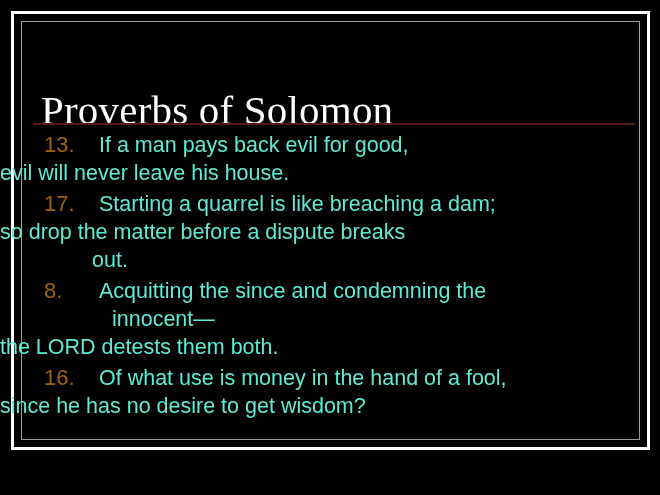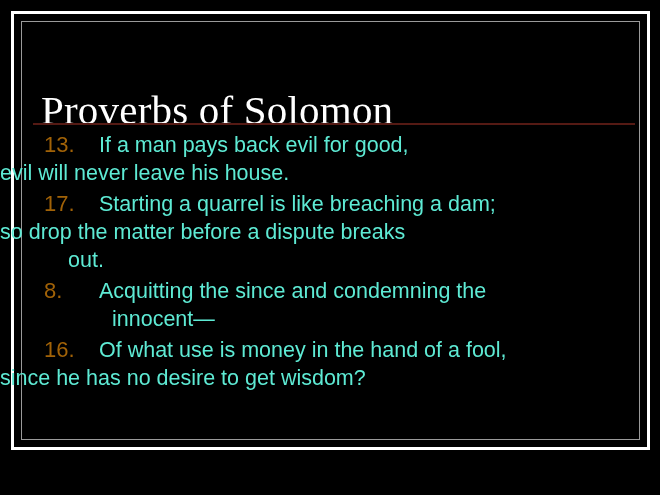--- a/index.html
+++ b/index.html
@@ -102,21 +102,21 @@
     color: #5eead4;
     font-size: 21.5px;
     line-height: 28px;
     font-family: "Liberation Sans", sans-serif;
     white-space: nowrap;
   }
 
   
   .ind0 { padding-left: 99px; }
   .ind1 { }
-  .ind2 { padding-left: 68px; }
+  .ind2 { padding-left: 92px; }
   .ind3 { padding-left: 112px; }
 
   .gap { height: 3px; }
 </style>
 </head>
 <body>
 
 <div class="slide">
 
   <div class="frame-outer"></div>
@@ -141,20 +141,21 @@
           <div class="line ind1">so drop the matter before a dispute breaks</div>
           <div class="line ind2">out.</div>
         </div>
       </div>
       <div class="gap"></div>
       <div class="item">
         <span class="num">8.</span>
         <div class="lines">
           <div class="line ind0">Acquitting the since and condemning the</div>
           <div class="line ind3">innocent—</div>
+          <div class="line ind1">the LORD detests them both.</div>
         </div>
       </div>
       <div class="gap"></div>
       <div class="item">
         <span class="num">16.</span>
         <div class="lines">
           <div class="line ind0">Of what use is money in the hand of a fool,</div>
           <div class="line ind1">since he has no desire to get wisdom?</div>
         </div>
       </div>

